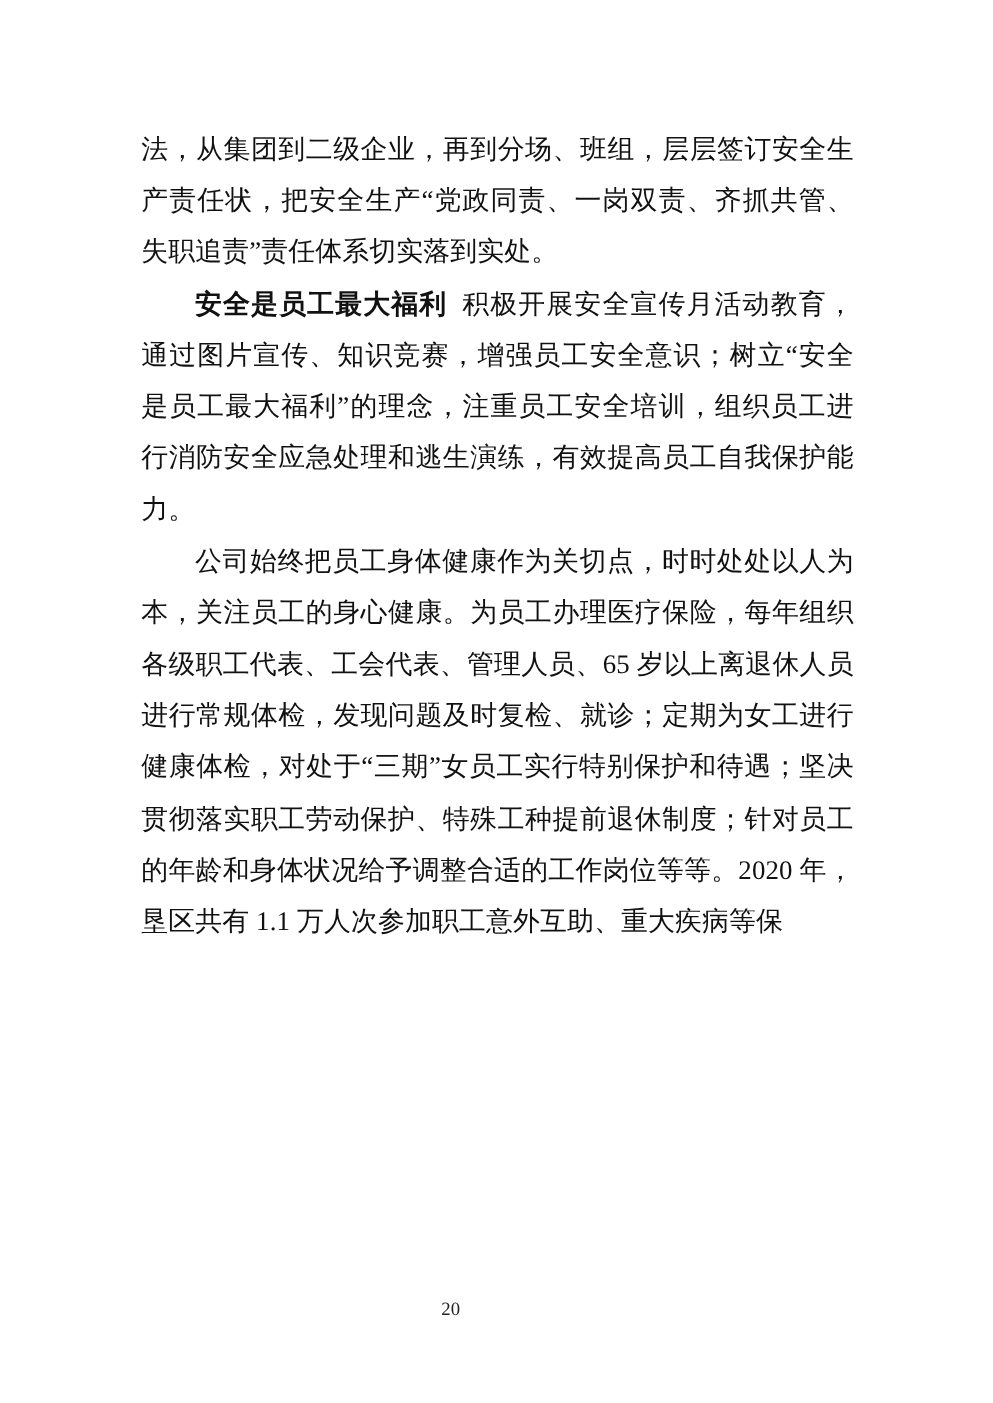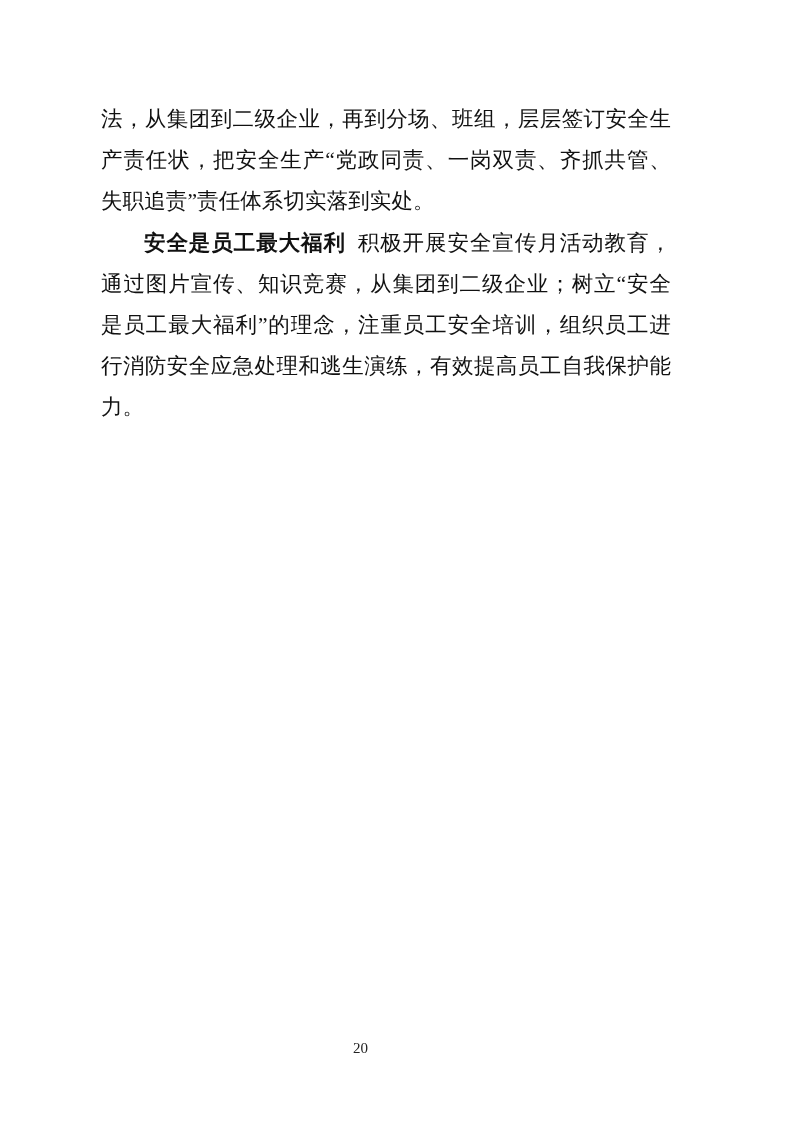--- a/index.html
+++ b/index.html
@@ -18,21 +18,21 @@
   }
   .page {
     position: absolute;
     left: 0; top: 0;
     width: 794px;
     height: 1122px;
     background: #ffffff;
   }
   .body-text {
     position: absolute;
-    left: 101px;
+    left: 113px;
     top: 99px;
     width: 570px;
     font-family: Liberation Serif, serif;
   }
   .para {
     margin: 0;
     padding: 0;
     font-size: 21.5px;
     line-height: 41.2px;
     text-align: justify;
@@ -63,22 +63,23 @@
 </style>
 </head>
 <body>
 
 <div class="page">
 
   <div class="body-text">
 
     <p class="para no-indent"><span>法，从集团到二级企业，再到分场、班组，层层签订安全生产责任状，把安全生产“党政同责、一岗双责、齐抓共管、失职追责”责任体系切实落到实处。</span></p>
 
-    <p class="para"><span class="lead">安全是员工最大福利</span><span>积极开展安全宣传月活动教育，通过图片宣传、知识竞赛，从集团到二级企业；树立“安全是员工最大福利”的理念，注重员工安全培训，组织员工进行消防安全应急处理和逃生演练，有效提高员工自我保护能力。</span></p>
+    <p class="para"><span class="lead">安全是员工最大福利</span><span>积极开展安全宣传月活动教育，通过图片宣传、知识竞赛，增强员工安全意识；树立“安全是员工最大福利”的理念，注重员工安全培训，组织员工进行消防安全应急处理和逃生演练，有效提高员工自我保护能力。</span></p>
 
 
 
+    <p class="para"><span>公司始终把员工身体健康作为关切点，时时处处以人为本，关注员工的身心健康。为员工办理医疗保险，每年组织各级职工代表、工会代表、管理人员、65 岁以上离退休人员进行常规体检，发现问题及时复检、就诊；定期为女工进行健康体检，对处于“三期”女员工实行特别保护和待遇；坚决贯彻落实职工劳动保护、特殊工种提前退休制度；针对员工的年龄和身体状况给予调整合适的工作岗位等等。2020 年，垦区共有 1.1 万人次参加职工意外互助、重大疾病等保</span></p>
 
   </div>
 
   <div class="page-number">20</div>
 
 </div>
 
 </body></html>

